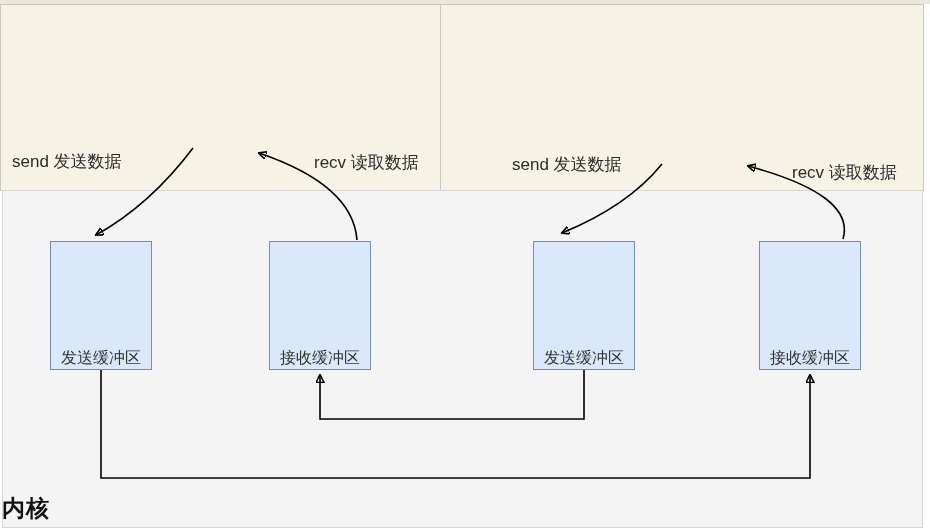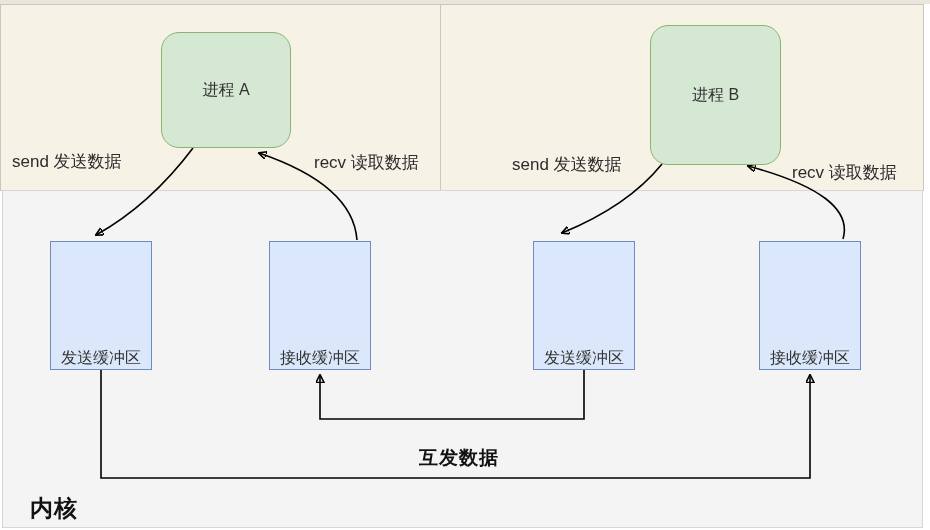--- a/index.html
+++ b/index.html
@@ -47,21 +47,21 @@
   }
   .edge-label.send-a{left:12px;top:150px;}
   .edge-label.recv-a{left:314px;top:151px;}
   .edge-label.send-b{left:512px;top:153px;}
   .edge-label.recv-b{left:792px;top:161px;}
   .mutual-label{
     position:absolute;left:419px;top:445px;
     font-size:19px;font-weight:bold;color:#111;white-space:nowrap;letter-spacing:1px;
   }
   .kernel-label{
-    position:absolute;left:30px;top:493px;
+    position:absolute;left:2px;top:493px;
     font-size:23px;font-weight:bold;color:#111;white-space:nowrap;letter-spacing:1px;
   }
   svg.edges{position:absolute;left:0;top:0;width:930px;height:530px;pointer-events:none;}
   svg.edges path{stroke:var(--c-edge_stroke,#000);stroke-width:1.6;fill:none;}
 </style>
 </head>
 <body>
 
 <div class="canvas">
 
@@ -77,40 +77,33 @@
       </marker>
     </defs>
     <path d="M193,148 Q150,205 96,235" marker-end="url(#arrow)"></path>
     <path d="M357,240 Q353,185 259,153" marker-end="url(#arrow)"></path>
     <path d="M662,164 Q628,206 562,233" marker-end="url(#arrow)"></path>
     <path d="M843,239 Q856,195 748,166" marker-end="url(#arrow)"></path>
     <path d="M101,370 L101,478 L810,478 L810,375" marker-end="url(#arrow)"></path>
     <path d="M584,370 L584,419 L320,419 L320,375" marker-end="url(#arrow)"></path>
   </svg>
 
-  <div class="process a">
-    <span>进程 A</span>
-  </div>
-  <div class="process b">
-    <span>进程 B</span>
-  </div>
 
   <div class="buffer send-a">
     <span>发送缓冲区</span>
   </div>
   <div class="buffer recv-a">
     <span>接收缓冲区</span>
   </div>
   <div class="buffer send-b">
     <span>发送缓冲区</span>
   </div>
   <div class="buffer recv-b">
     <span>接收缓冲区</span>
   </div>
 
   <div class="edge-label send-a">send 发送数据</div>
   <div class="edge-label recv-a">recv 读取数据</div>
   <div class="edge-label send-b">send 发送数据</div>
   <div class="edge-label recv-b">recv 读取数据</div>
-  <div class="mutual-label">互发数据</div>
   <div class="kernel-label">内核</div>
 
 </div>
 
 </body></html>

